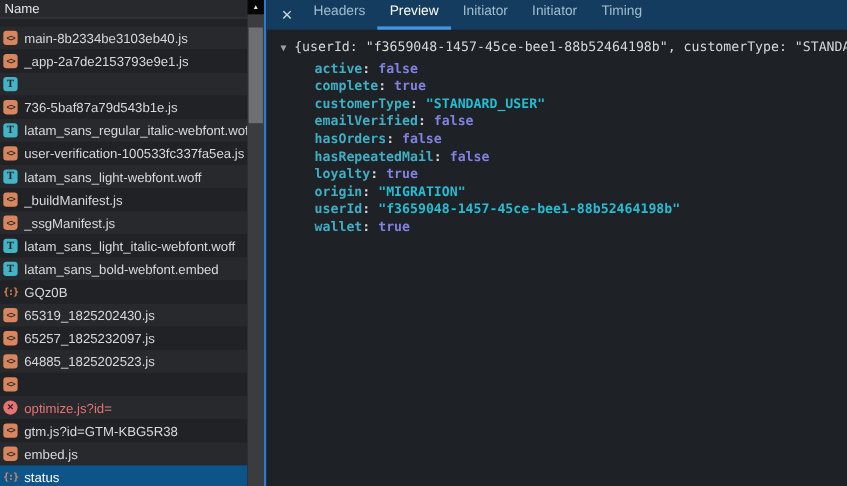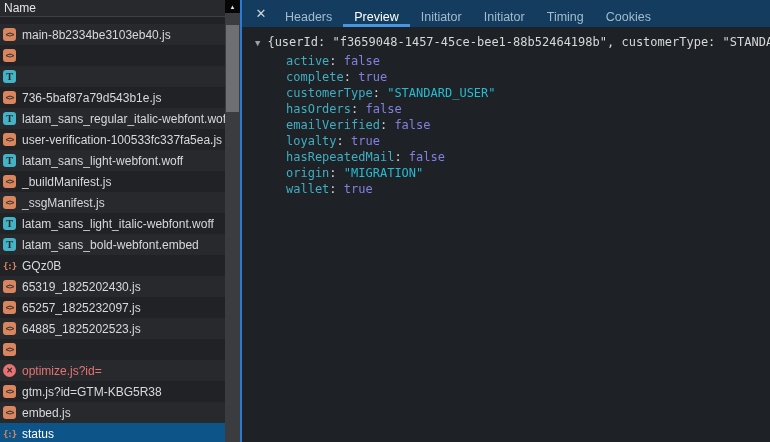--- a/index.html
+++ b/index.html
@@ -66,38 +66,38 @@
   }
   .tabbar {
     height: 27px; background: var(--bg-tabbar, #133c5e);
     display: flex; align-items: stretch; padding-left: 6px;
   }
   .close-btn {
     width: 26px; display: flex; align-items: center; justify-content: center;
     color: #ccd6dd; font-size: 13px; cursor: pointer;
   }
   .tab {
-    padding: 0 11px; display: flex; align-items: flex-end;
+    padding: 0 11px; display: flex; align-items: flex-start;
     font-size: 12.5px; color: #a3bccd; cursor: pointer;
     border-bottom: 3px solid transparent; padding-top: 3px;
   }
   .tab.active {
     color: #ffffff;
     border-bottom-color: var(--accent-blue, #4796e3);
   }
 
   .preview {
     padding: 7px 0 0 13px;
     font-family: "DejaVu Sans Mono", "Liberation Mono", monospace;
     font-size: 12px; line-height: 16px;
     white-space: nowrap; overflow: hidden;
   }
   .summary { color: #d6d8da; margin-bottom: 2px; }
   .tri { color: #9aa0a6; font-size: 9px; margin-right: 7px; cursor: pointer; }
-  .prop { padding-left: 31px; }
+  .prop { padding-left: 31px; font-weight: bold; }
   .pkey { color: var(--key-teal, #3eafc4); }
   .pcolon { color: #d6d8da; }
   .val-boolean { color: var(--bool-purple, #8281e2); }
   .val-string { color: var(--string-cyan, #25bcd2); }
 </style>
 </head>
 <body>
 
 <div class="app">
 
@@ -106,20 +106,21 @@
       <span>Name</span>
     </div>
     <div class="partial-row stripe-b"></div>
     <div id="rows">
         <div class="row stripe-a">
     <span class="icon icon-script">&lt;&gt;</span>
     <span class="label">main-8b2334be3103eb40.js</span>
   </div>
         <div class="row stripe-b">
     <span class="icon icon-script">&lt;&gt;</span>
+    <span class="label">_app-2a7de2153793e9e1.js</span>
   </div>
         <div class="row stripe-a">
     <span class="icon icon-font">T</span>
   </div>
         <div class="row stripe-b">
     <span class="icon icon-script">&lt;&gt;</span>
     <span class="label">736-5baf87a79d543b1e.js</span>
   </div>
         <div class="row stripe-a">
     <span class="icon icon-font">T</span>
@@ -208,55 +209,55 @@
   </div>
           <div class="tab">
     <span>Initiator</span>
   </div>
           <div class="tab">
     <span>Initiator</span>
   </div>
           <div class="tab">
     <span>Timing</span>
   </div>
-          <div class="tab">
-    <span>Cookies</span>
-  </div>
         </div>
     </div>
 
     <div class="preview">
       <div class="summary">
         <span class="tri">▼</span><span>{userId: "f3659048-1457-45ce-bee1-88b52464198b", customerType: "STANDARD_USER</span>
       </div>
       <div id="props">
           <div class="prop">
     <span class="pkey">active</span><span class="pcolon">: </span><span class="pval val-boolean">false</span>
   </div>
           <div class="prop">
     <span class="pkey">complete</span><span class="pcolon">: </span><span class="pval val-boolean">true</span>
   </div>
           <div class="prop">
     <span class="pkey">customerType</span><span class="pcolon">: </span><span class="pval val-string">"STANDARD_USER"</span>
   </div>
           <div class="prop">
+    <span class="pkey">emailVerified</span><span class="pcolon">: </span><span class="pval val-boolean">false</span>
+  </div>
+          <div class="prop">
     <span class="pkey">hasOrders</span><span class="pcolon">: </span><span class="pval val-boolean">false</span>
   </div>
           <div class="prop">
-    <span class="pkey">emailVerified</span><span class="pcolon">: </span><span class="pval val-boolean">false</span>
+    <span class="pkey">hasRepeatedMail</span><span class="pcolon">: </span><span class="pval val-boolean">false</span>
   </div>
           <div class="prop">
     <span class="pkey">loyalty</span><span class="pcolon">: </span><span class="pval val-boolean">true</span>
   </div>
           <div class="prop">
-    <span class="pkey">hasRepeatedMail</span><span class="pcolon">: </span><span class="pval val-boolean">false</span>
-  </div>
-          <div class="prop">
     <span class="pkey">origin</span><span class="pcolon">: </span><span class="pval val-string">"MIGRATION"</span>
   </div>
           <div class="prop">
+    <span class="pkey">userId</span><span class="pcolon">: </span><span class="pval val-string">"f3659048-1457-45ce-bee1-88b52464198b"</span>
+  </div>
+          <div class="prop">
     <span class="pkey">wallet</span><span class="pcolon">: </span><span class="pval val-boolean">true</span>
   </div>
         </div>
     </div>
   </div>
 
 </div>
 
 </body></html>

